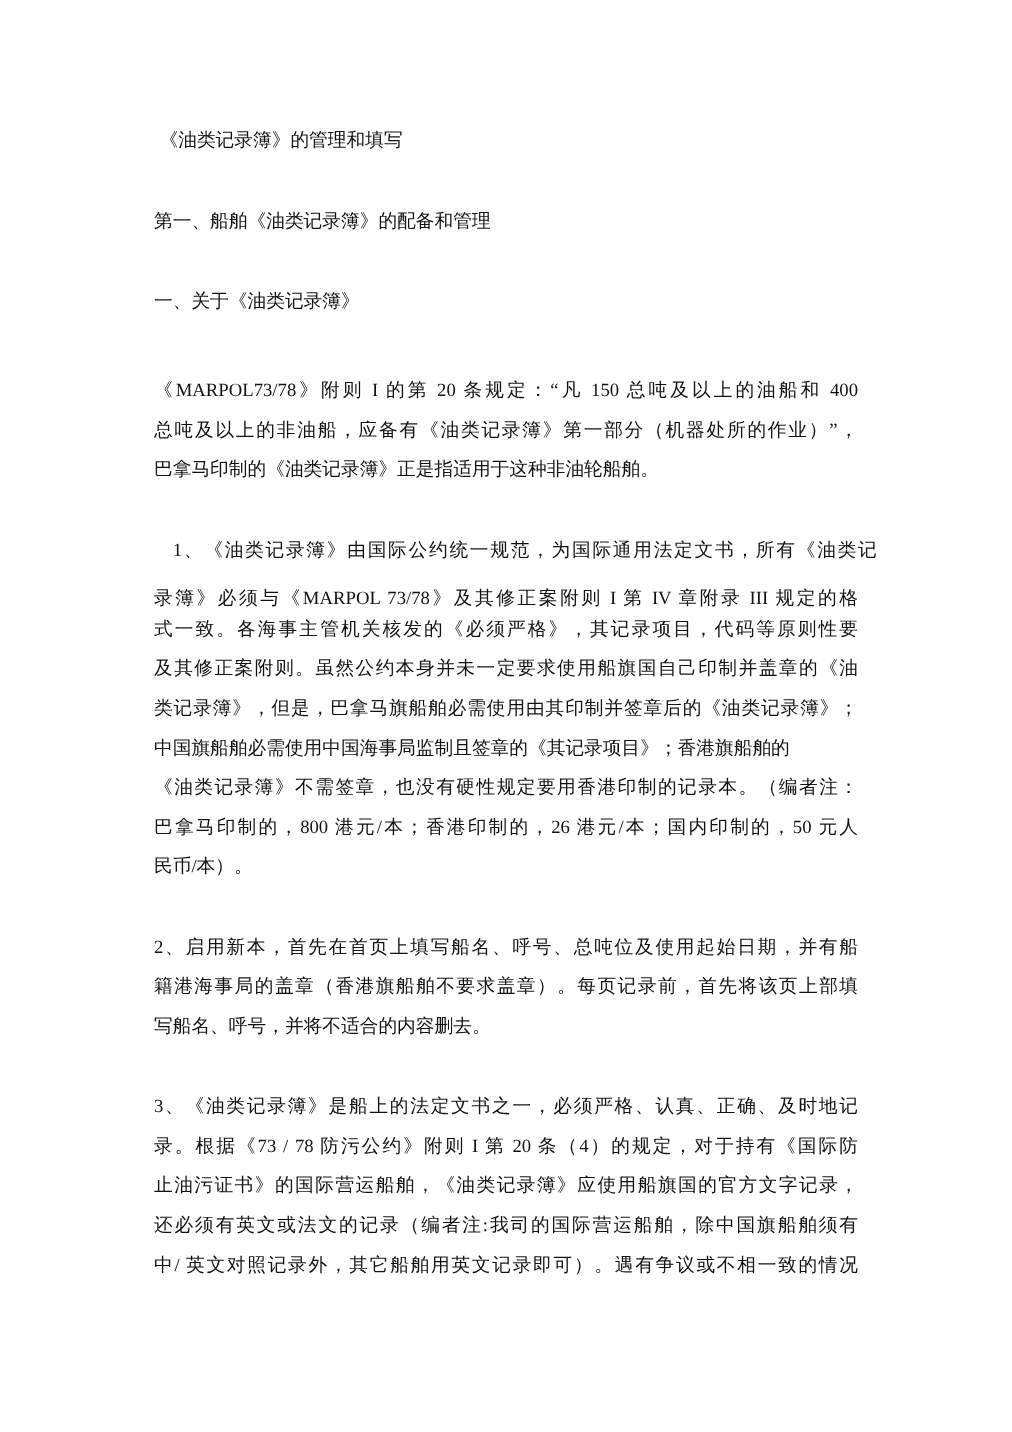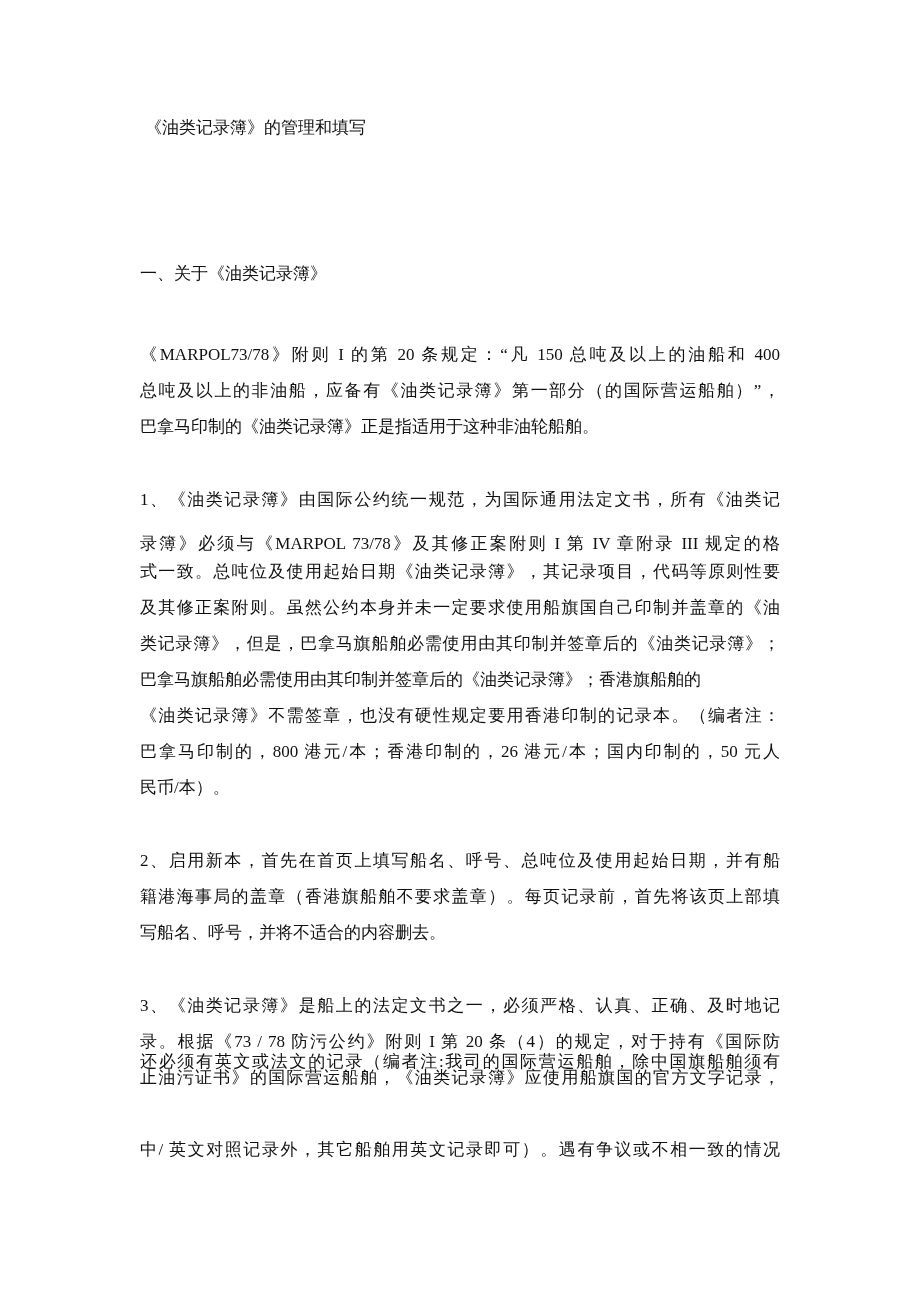--- a/index.html
+++ b/index.html
@@ -17,48 +17,49 @@
   .line.indent { left: 145px; }
   .justify { width: 640px; text-align: justify; text-align-last: justify; }
 </style>
 </head>
 <body>
 
 <div class="page">
 
   <div class="line indent" style="top:116px;">《油类记录簿》的管理和填写</div>
 
+  <div class="line" style="top:189px;">第一、船舶《油类记录簿》的配备和管理</div>
 
   <div class="line" style="top:262px;">一、关于《油类记录簿》</div>
 
   <div>
     <div class="line justify" style="top:343px;">《MARPOL73/78》附则 I 的第 20 条规定：“凡 150 总吨及以上的油船和 400</div>
-    <div class="line justify" style="top:379px;">总吨及以上的非油船，应备有《油类记录簿》第一部分（的国际营运船舶）”，</div>
+    <div class="line justify" style="top:379px;">总吨及以上的非油船，应备有《油类记录簿》第一部分（机器处所的作业）”，</div>
     <div class="line" style="top:415px;">巴拿马印制的《油类记录簿》正是指适用于这种非油轮船舶。</div>
   </div>
 
   <div>
-    <div class="line justify" style="top:488px;">1、《油类记录簿》由国际公约统一规范，为国际通用法定文书，所有《油类记</div>
+    <div class="line justify" style="top:488px;margin-left:17px;">1、《油类记录簿》由国际公约统一规范，为国际通用法定文书，所有《油类记</div>
     <div class="line justify" style="top:532px;">录簿》必须与《MARPOL  73/78》及其修正案附则 I   第 IV 章附录 III 规定的格</div>
-    <div class="line justify" style="top:560px;">式一致。总吨位及使用起始日期《油类记录簿》，其记录项目，代码等原则性要</div>
+    <div class="line justify" style="top:560px;">式一致。各海事主管机关核发的《必须严格》，其记录项目，代码等原则性要</div>
     <div class="line justify" style="top:596px;">及其修正案附则。虽然公约本身并未一定要求使用船旗国自己印制并盖章的《油</div>
     <div class="line justify" style="top:632px;">类记录簿》，但是，巴拿马旗船舶必需使用由其印制并签章后的《油类记录簿》；</div>
-    <div class="line" style="top:668px;">巴拿马旗船舶必需使用由其印制并签章后的《油类记录簿》；香港旗船舶的</div>
+    <div class="line" style="top:668px;">中国旗船舶必需使用中国海事局监制且签章的《其记录项目》；香港旗船舶的</div>
     <div class="line justify" style="top:704px;">《油类记录簿》不需签章，也没有硬性规定要用香港印制的记录本。（编者注：</div>
     <div class="line justify" style="top:740px;">巴拿马印制的，800 港元/本；香港印制的，26 港元/本；国内印制的，50 元人</div>
     <div class="line" style="top:776px;">民币/本）。</div>
   </div>
 
   <div>
     <div class="line justify" style="top:849px;">2、启用新本，首先在首页上填写船名、呼号、总吨位及使用起始日期，并有船</div>
     <div class="line justify" style="top:885px;">籍港海事局的盖章（香港旗船舶不要求盖章）。每页记录前，首先将该页上部填</div>
     <div class="line" style="top:921px;">写船名、呼号，并将不适合的内容删去。</div>
   </div>
 
   <div>
     <div class="line justify" style="top:994px;">3、《油类记录簿》是船上的法定文书之一，必须严格、认真、正确、及时地记</div>
     <div class="line justify" style="top:1030px;">录。根据《73 / 78 防污公约》附则 I 第 20 条（4）的规定，对于持有《国际防</div>
     <div class="line justify" style="top:1066px;">止油污证书》的国际营运船舶，《油类记录簿》应使用船旗国的官方文字记录，</div>
-    <div class="line justify" style="top:1050px;">还必须有英文或法文的记录（编者注:我司的国际营运船舶，除中国旗船舶须有</div>
+    <div class="line justify" style="top:1102px;">还必须有英文或法文的记录（编者注:我司的国际营运船舶，除中国旗船舶须有</div>
     <div class="line justify" style="top:1138px;">中/  英文对照记录外，其它船舶用英文记录即可）。遇有争议或不相一致的情况</div>
   </div>
 
 </div>
 
 </body></html>

